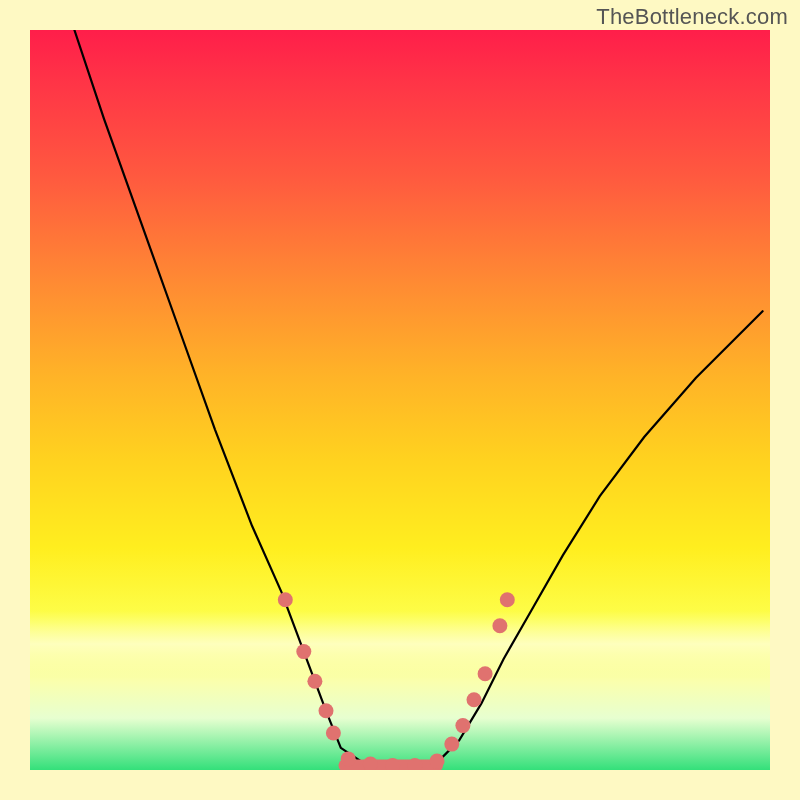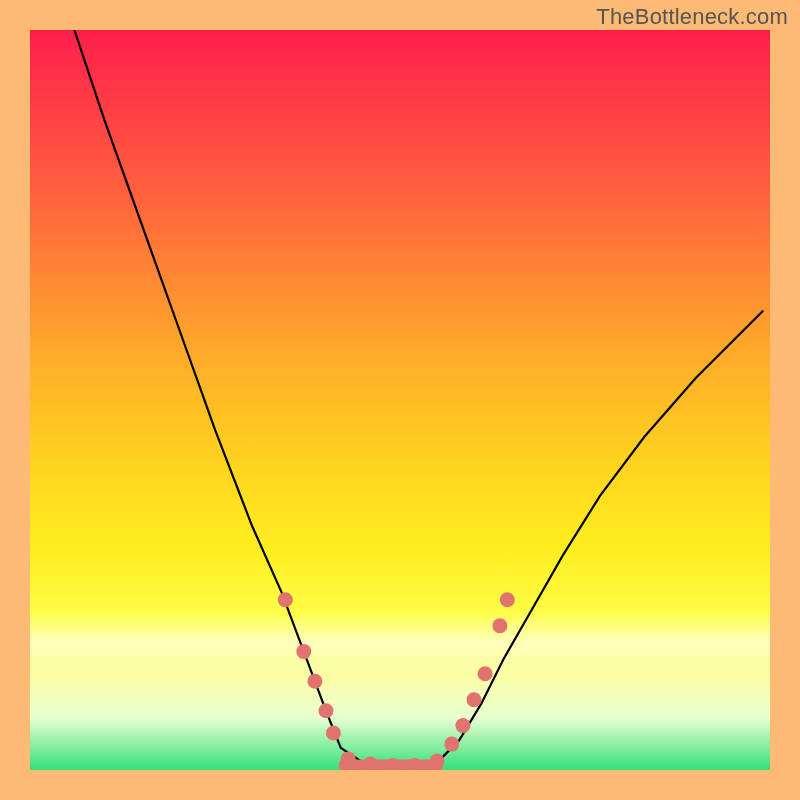--- a/index.html
+++ b/index.html
@@ -8,21 +8,21 @@
     width: 800px;
     height: 800px;
     overflow: hidden;
     background: #000;
     font-family: Arial, Helvetica, sans-serif;
   }
   .frame {
     position: absolute;
     left: 0; top: 0;
     width: 800px; height: 800px;
-    background: #fdba74;
+    background: #fef9c3;
   }
   .plot-area {
     position: absolute;
     left: 30px;
     top: 30px;
     width: 740px;
     height: 740px;
     overflow: hidden;
   }
   .gradient {

